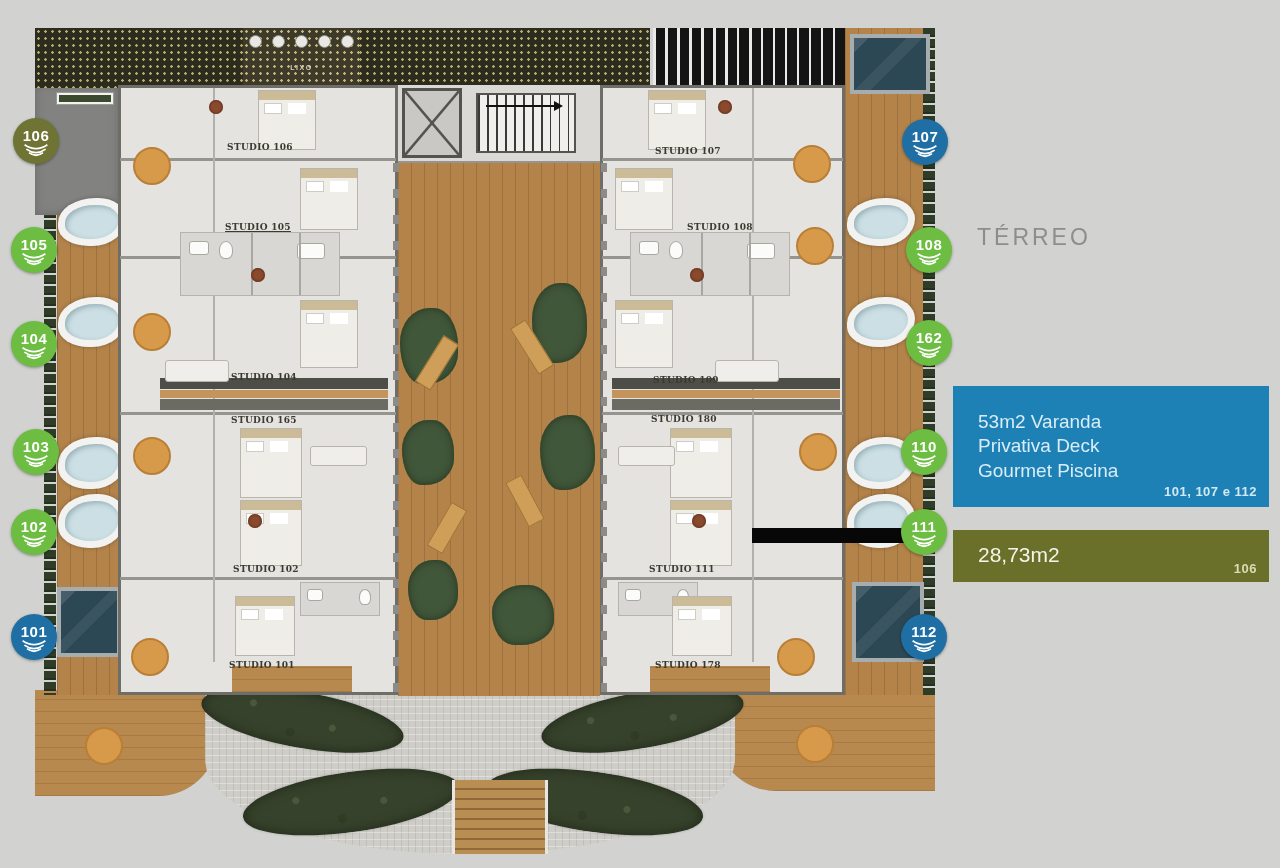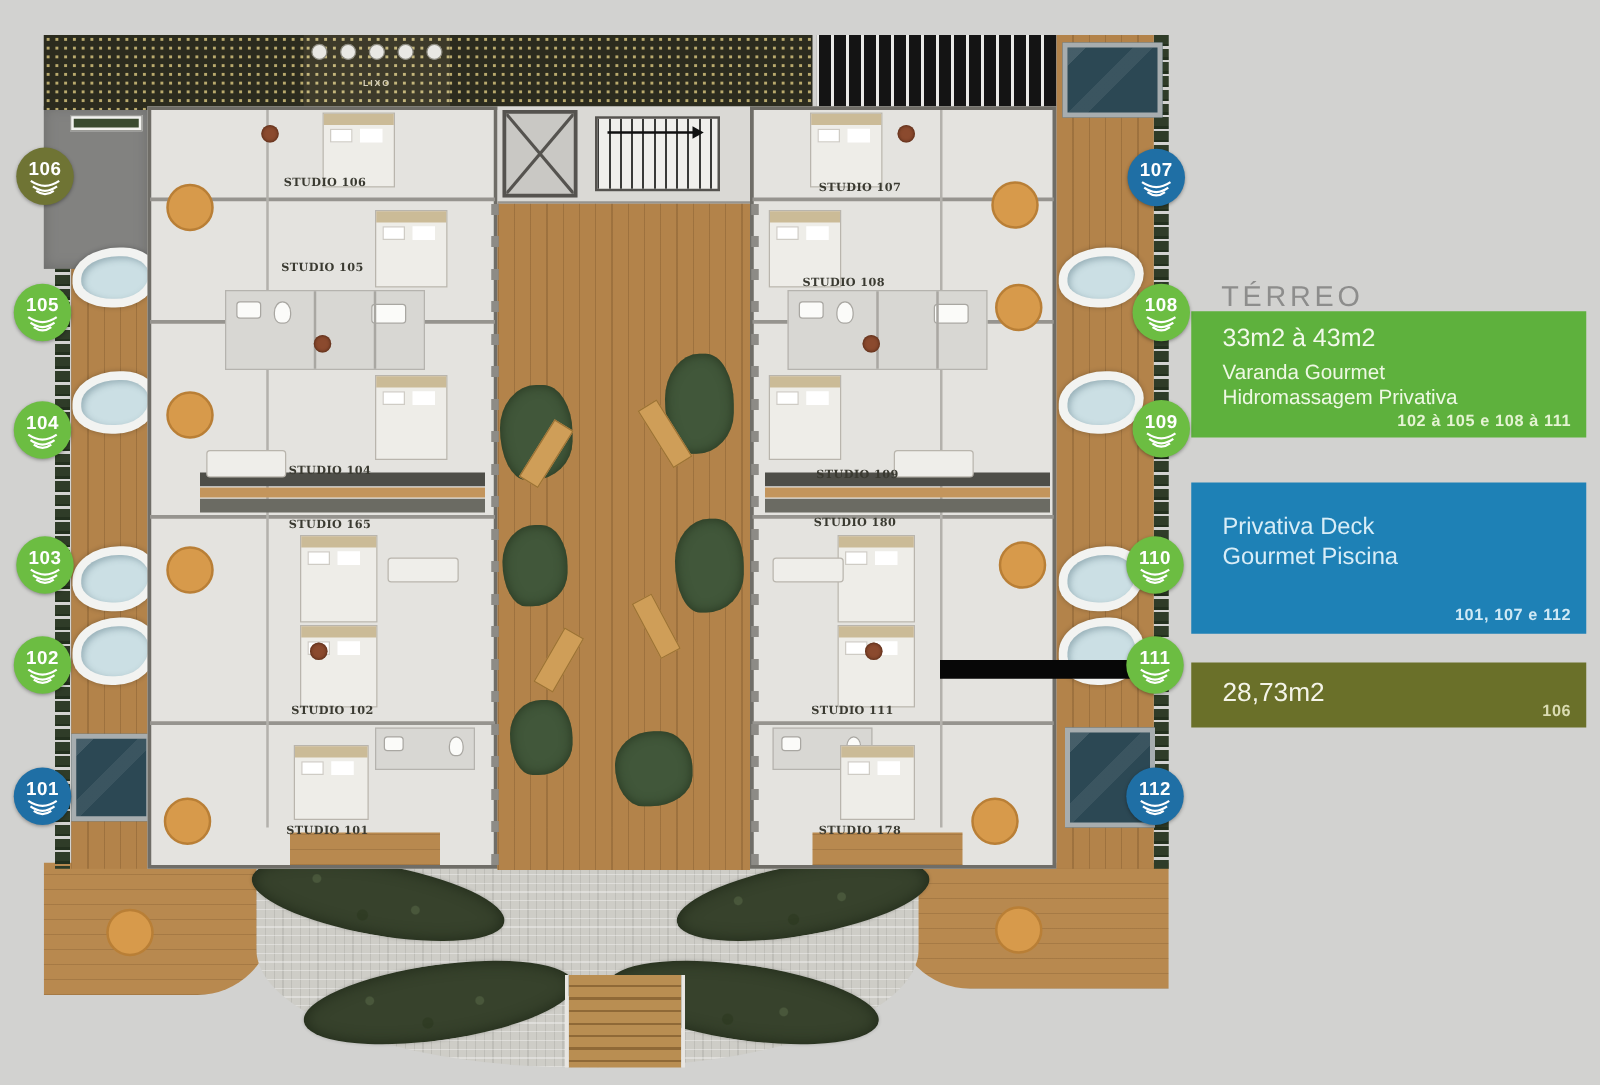--- a/index.html
+++ b/index.html
@@ -229,27 +229,27 @@
     <div class="abs blob" style="left:492px;top:585px;width:62px;height:60px;"></div>
     <div class="abs bench" style="left:428px;top:336px;width:16px;height:52px;transform:rotate(32deg);"></div>
     <div class="abs bench" style="left:523px;top:320px;width:16px;height:52px;transform:rotate(-32deg);"></div>
     <div class="abs bench" style="left:438px;top:503px;width:16px;height:48px;transform:rotate(30deg);"></div>
     <div class="abs bench" style="left:516px;top:476px;width:16px;height:48px;transform:rotate(-28deg);"></div>
 
     <div class="abs wood-h" style="left:232px;top:666px;width:120px;height:26px;"></div>
     <div class="abs wood-h" style="left:650px;top:666px;width:120px;height:26px;"></div>
 
     <span class="slabel" style="left:260px;top:147px;">STUDIO 106</span>
-    <span class="slabel" style="left:258px;top:215px;">STUDIO 105</span>
+    <span class="slabel" style="left:258px;top:227px;text-decoration:underline;">STUDIO 105</span>
     <span class="slabel" style="left:264px;top:377px;">STUDIO 104</span>
     <span class="slabel" style="left:264px;top:420px;">STUDIO 165</span>
     <span class="slabel" style="left:266px;top:569px;">STUDIO 102</span>
     <span class="slabel" style="left:262px;top:665px;">STUDIO 101</span>
     <span class="slabel" style="left:688px;top:151px;">STUDIO 107</span>
-    <span class="slabel" style="left:675px;top:227px;text-align:center;">STUDIO 108</span>
+    <span class="slabel" style="left:720px;top:227px;text-align:center;">STUDIO 108</span>
     <span class="slabel" style="left:686px;top:380px;">STUDIO 109</span>
     <span class="slabel" style="left:684px;top:419px;">STUDIO 180</span>
     <span class="slabel" style="left:682px;top:569px;">STUDIO 111</span>
     <span class="slabel" style="left:688px;top:665px;">STUDIO 178</span>
 
     <div class="badge olive" style="left:13px;top:118px;">
         <span class="num">106</span>
         <svg width="28" height="14" viewBox="0 0 30 16">
           <path d="M2 2 Q15 11 28 2" fill="none" stroke="#fff" stroke-width="2"></path>
           <path d="M4 7 Q15 15 26 7" fill="none" stroke="#fff" stroke-width="2"></path>
@@ -307,21 +307,21 @@
       </div>
     <div class="badge green" style="left:906px;top:227px;">
         <span class="num">108</span>
         <svg width="28" height="14" viewBox="0 0 30 16">
           <path d="M2 2 Q15 11 28 2" fill="none" stroke="#fff" stroke-width="2"></path>
           <path d="M4 7 Q15 15 26 7" fill="none" stroke="#fff" stroke-width="2"></path>
           <path d="M7 11 Q15 17 23 11" fill="none" stroke="#fff" stroke-width="2"></path>
         </svg>
       </div>
     <div class="badge green" style="left:906px;top:320px;">
-        <span class="num">109</span>
+        <span class="num">162</span>
         <svg width="28" height="14" viewBox="0 0 30 16">
           <path d="M2 2 Q15 11 28 2" fill="none" stroke="#fff" stroke-width="2"></path>
           <path d="M4 7 Q15 15 26 7" fill="none" stroke="#fff" stroke-width="2"></path>
           <path d="M7 11 Q15 17 23 11" fill="none" stroke="#fff" stroke-width="2"></path>
         </svg>
       </div>
     <div class="badge green" style="left:901px;top:429px;">
         <span class="num">110</span>
         <svg width="28" height="14" viewBox="0 0 30 16">
           <path d="M2 2 Q15 11 28 2" fill="none" stroke="#fff" stroke-width="2"></path>
@@ -342,28 +342,23 @@
         <svg width="28" height="14" viewBox="0 0 30 16">
           <path d="M2 2 Q15 11 28 2" fill="none" stroke="#fff" stroke-width="2"></path>
           <path d="M4 7 Q15 15 26 7" fill="none" stroke="#fff" stroke-width="2"></path>
           <path d="M7 11 Q15 17 23 11" fill="none" stroke="#fff" stroke-width="2"></path>
         </svg>
       </div>
   </div>
 
   <div class="lg-title">TÉRREO</div>
 
-  <div class="box" id="box-green">
-    <div class="size">33m2 à 43m2</div>
-    <div class="feat">Varanda Gourmet</div>
-    <div class="feat">Hidromassagem Privativa</div>
-    <div class="units">102 à 105 e 108 à 111</div>
-  </div>
 
   <div class="box" id="box-blue">
+    <div class="feat">53m2 Varanda</div>
     <div class="feat">Privativa Deck</div>
     <div class="feat">Gourmet Piscina</div>
     <div class="units">101, 107 e 112</div>
   </div>
 
   <div class="box" id="box-olive">
     <div class="size">28,73m2</div>
     <div class="units">106</div>
   </div>
 

